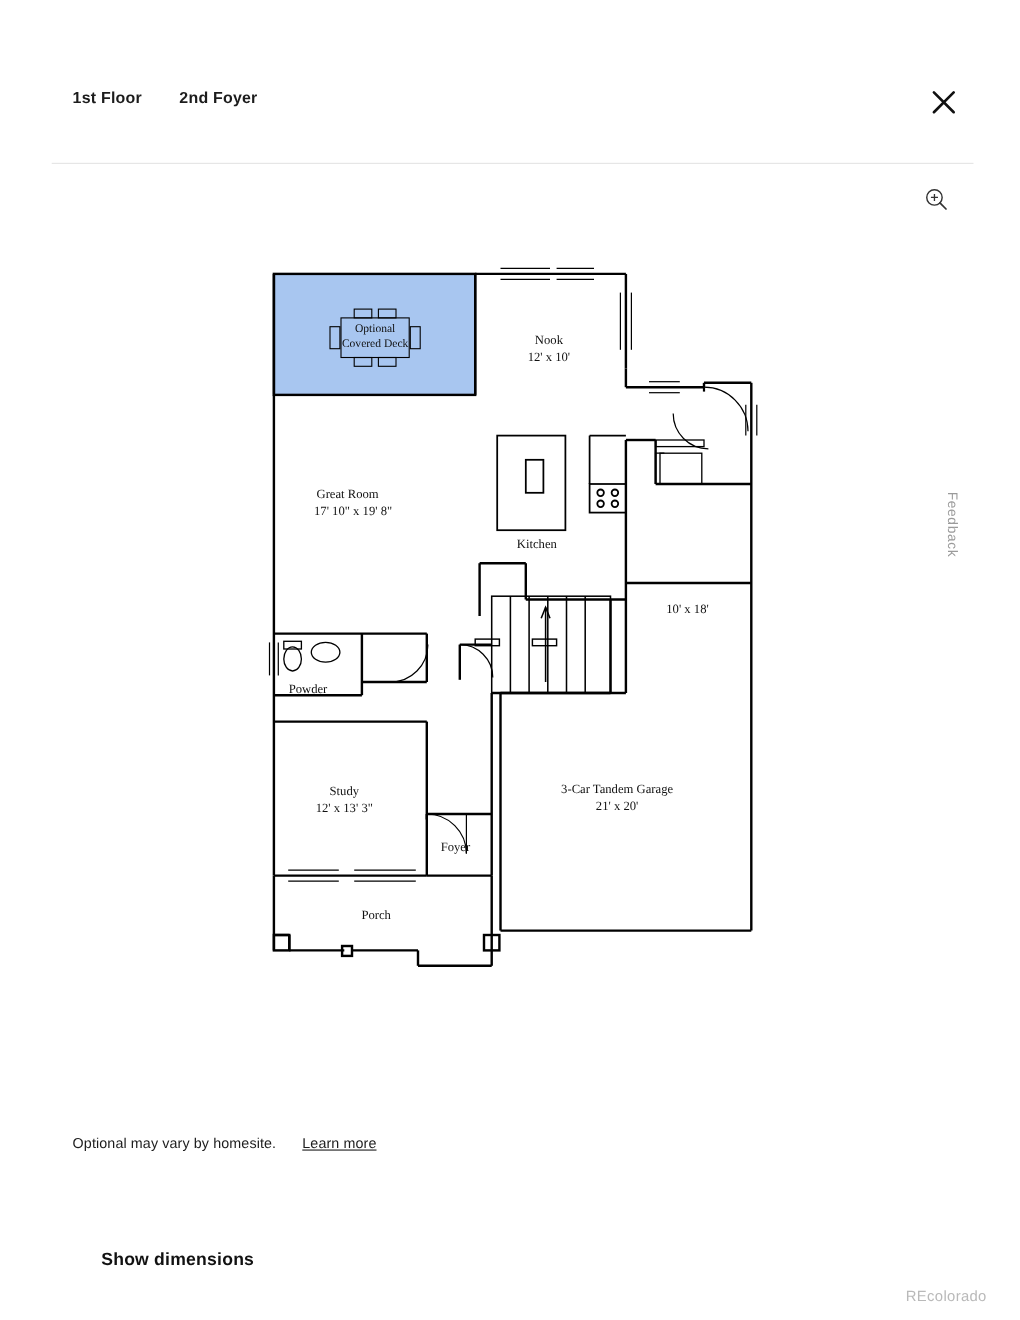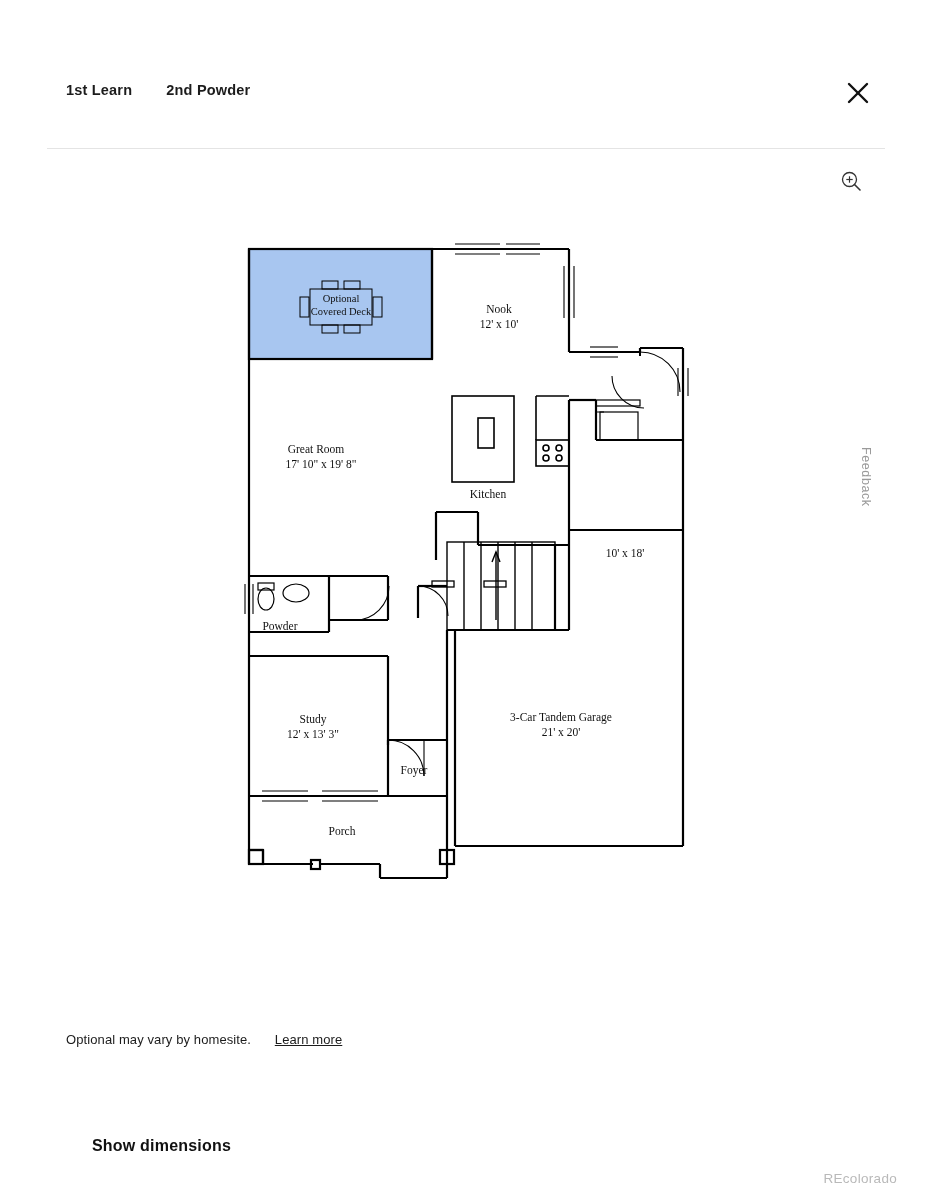--- a/index.html
+++ b/index.html
@@ -137,22 +137,22 @@
     letter-spacing: 0.3px;
     padding-left: 14px;
   }
 </style>
 </head>
 <body>
 
 <div class="header">
 
   <div class="tabs">
-    <div class="tab">1st Learn</div>
-    <div class="tab inactive">2nd Powder</div>
+    <div class="tab">1st Floor</div>
+    <div class="tab inactive">2nd Foyer</div>
   </div>
 
   <div class="close-btn">
     <svg width="26" height="26" viewBox="0 0 26 26">
       <line x1="4" y1="4" x2="22" y2="22" stroke="#111" stroke-width="2.4" stroke-linecap="round"></line>
       <line x1="22" y1="4" x2="4" y2="22" stroke="#111" stroke-width="2.4" stroke-linecap="round"></line>
     </svg>
   </div>
 
   <div class="header-rule"></div>

